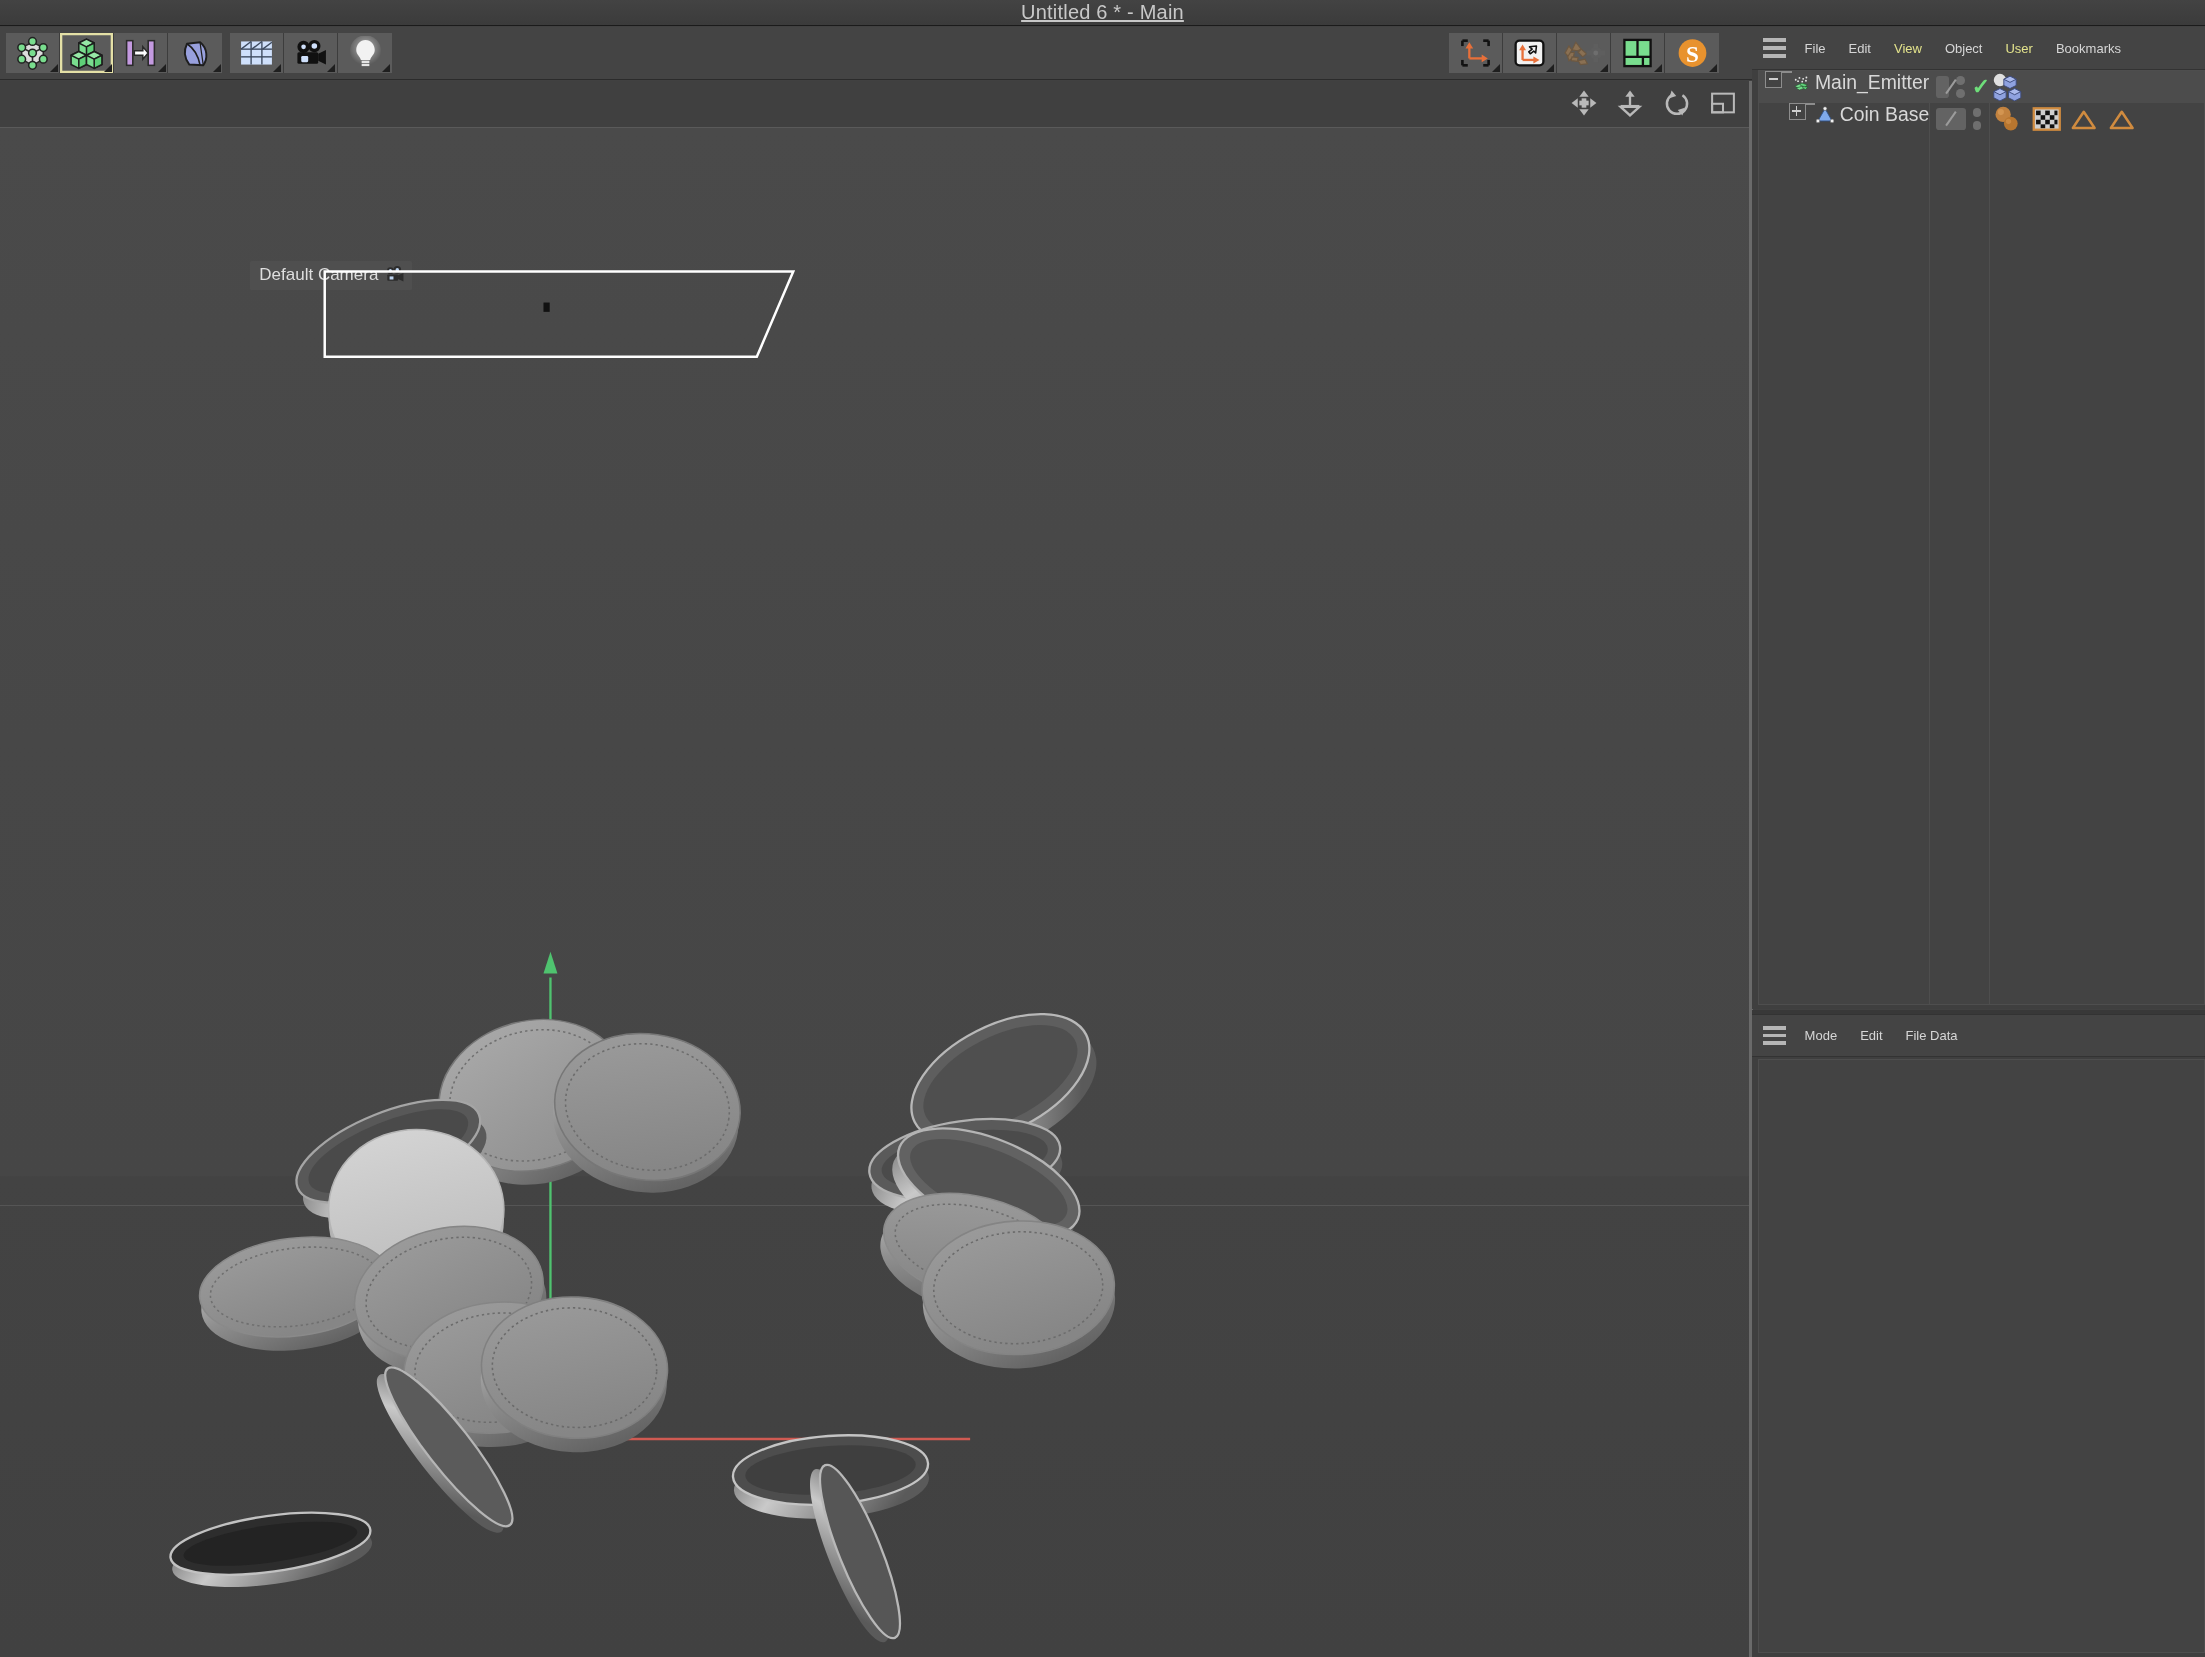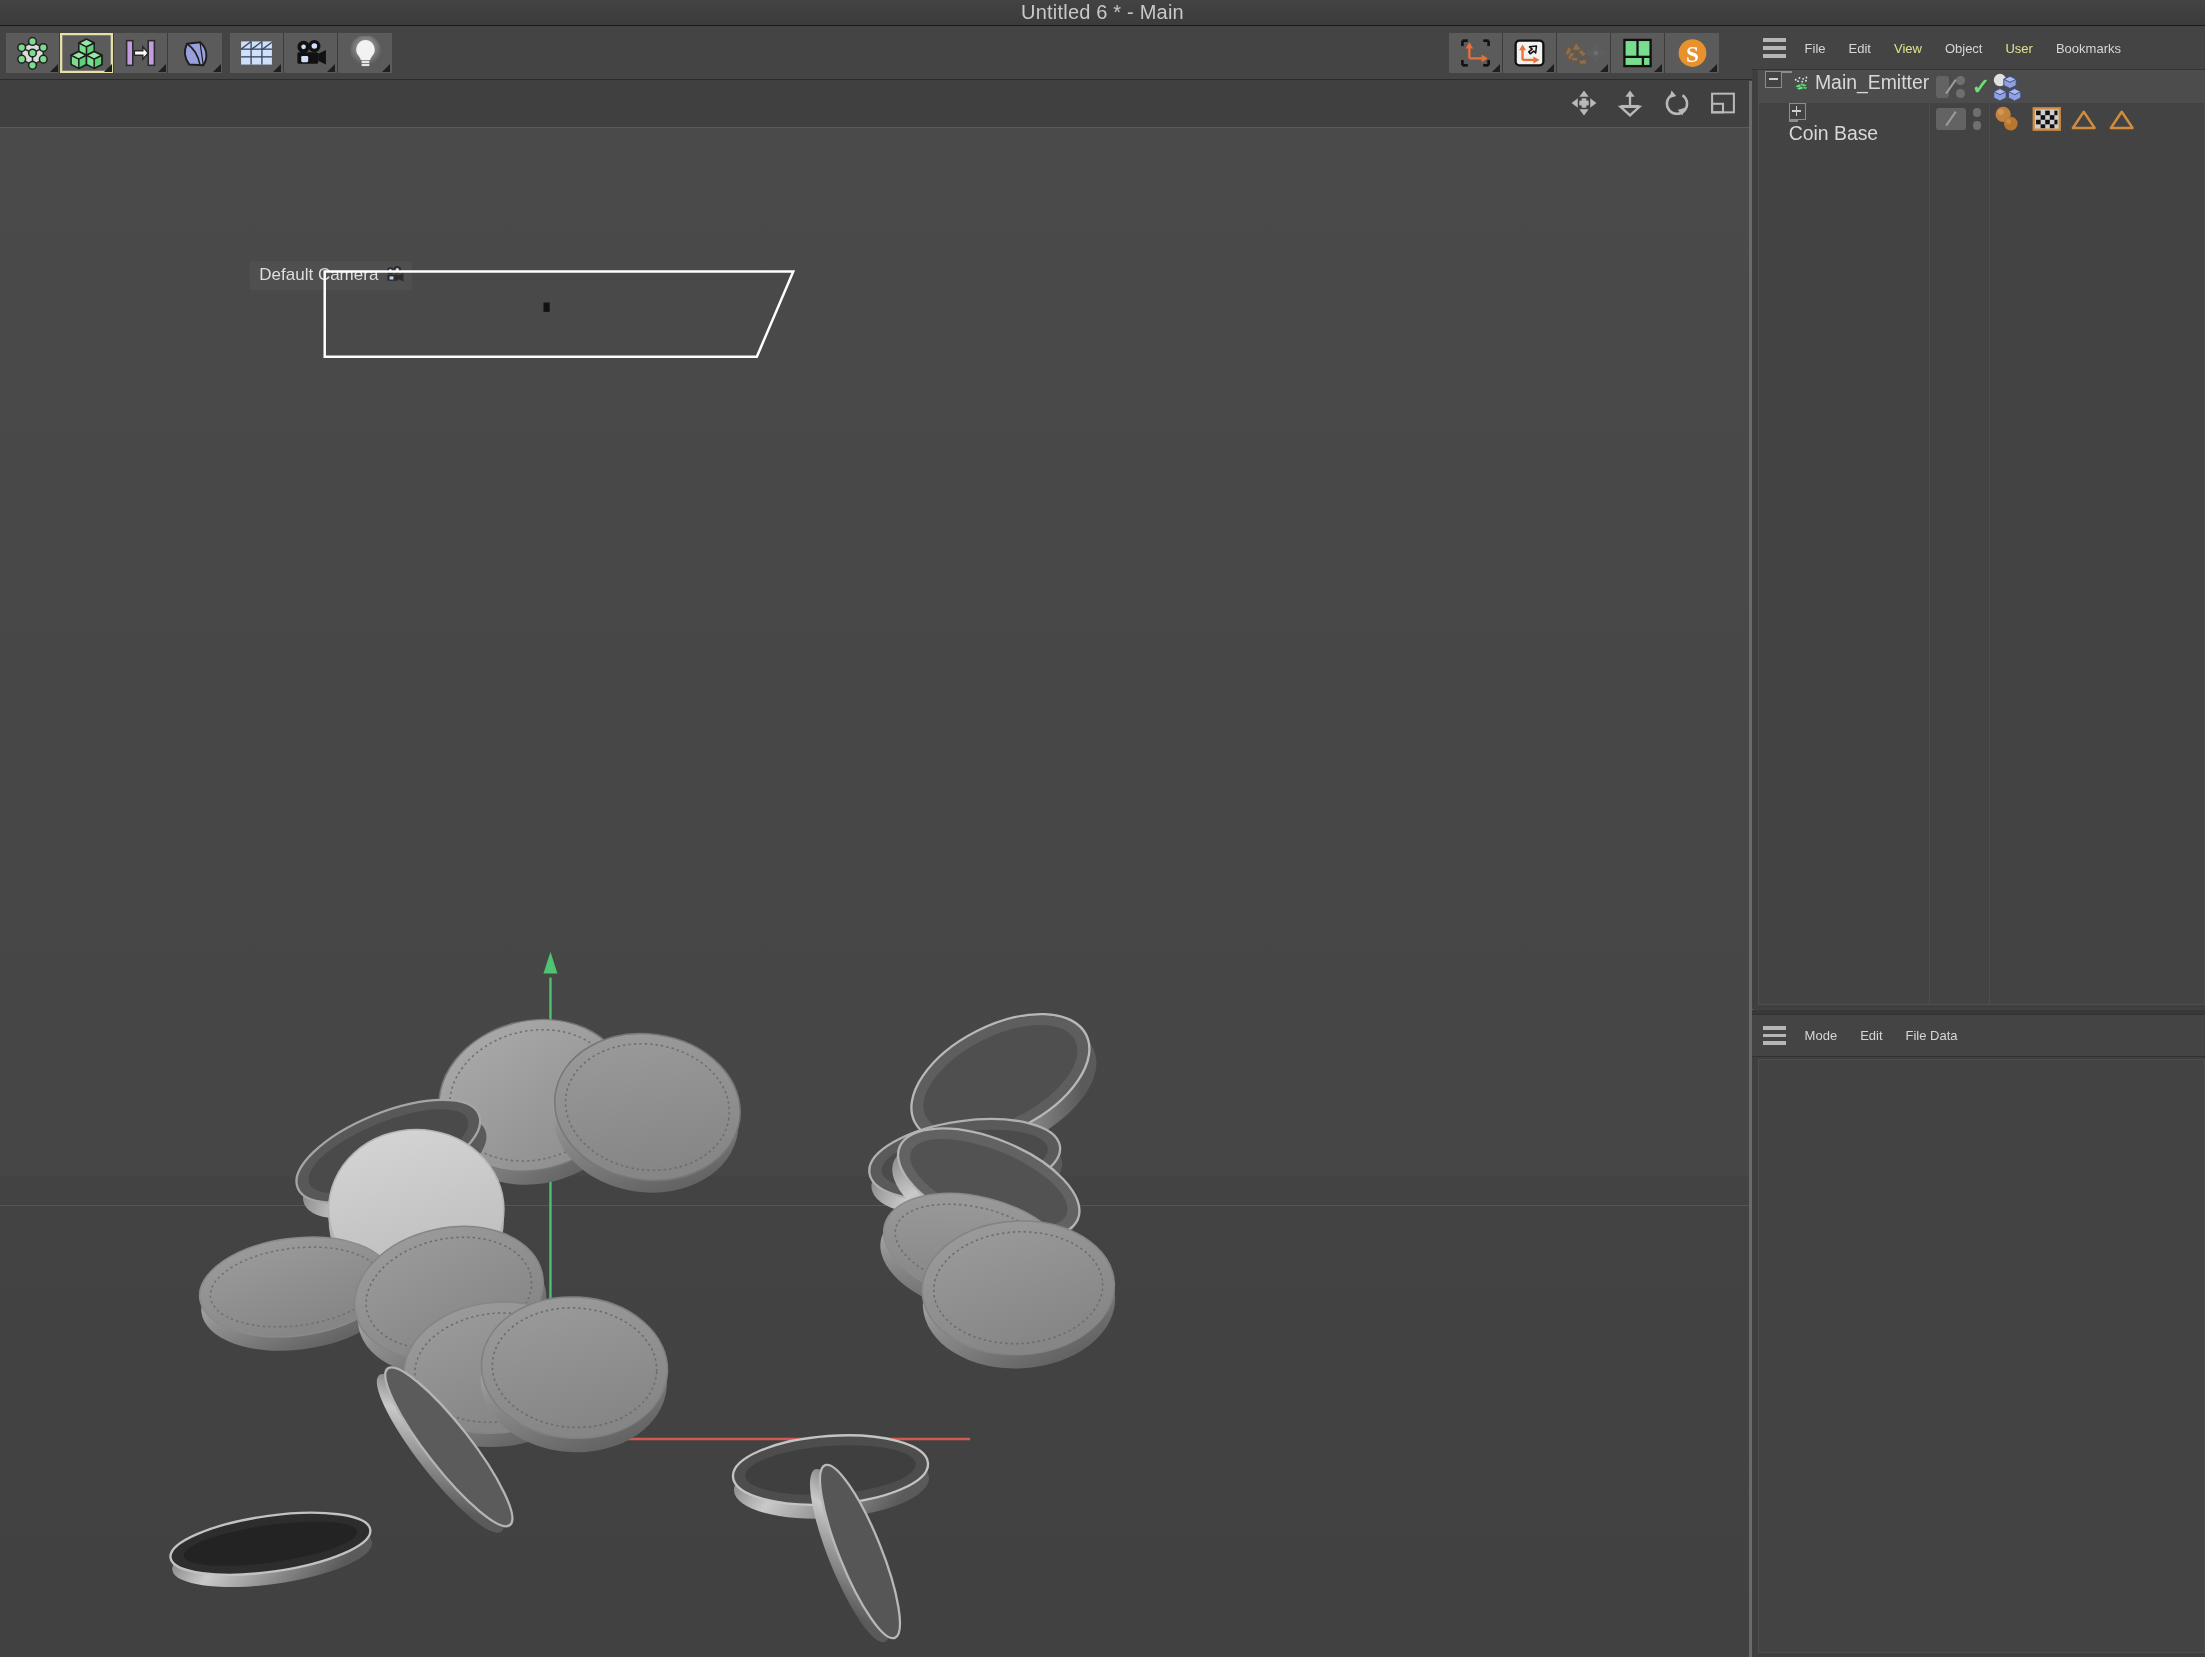--- a/index.html
+++ b/index.html
@@ -11,21 +11,21 @@
   }
   #app{ position:relative; width:2205px; height:1657px; }
 
   
   .titlebar{
     position:absolute; left:0; top:0; width:2205px; height:26px;
     background:linear-gradient(to bottom,#434343 0%, #3b3b3b 100%);
     border-bottom:0.8px solid #1b1b1b;
     display:flex; align-items:center; justify-content:center;
   }
-  .titlebar-text{ color:#c8c8c8; font-size:20px; letter-spacing:0.2px; }
+  .titlebar-text{ color:#c8c8c8; font-size:20px; letter-spacing:0.2px;text-decoration:underline; }
 
   
   .toolbar{
     position:absolute; left:0; top:27px; width:2205px; height:53px;
     background:#444444;
     border-bottom:0.8px solid #2b2b2b;
   }
   .tb-group{ position:absolute; top:6.2px; display:flex; background:#3d3d3d; }
   .tb-btn{
     width:54px; height:40px; background:#5b5b5b;
@@ -610,21 +610,21 @@
             </g>
             <g stroke="#3b4a7a" stroke-width="1.2">
               <polygon points="28,20 36,24 36,32 28,36 20,32 20,24" fill="#8fa2e0"></polygon>
               <polygon points="28,20 36,24 28,28 20,24" fill="#aab9ec"></polygon>
             </g>
           </svg>
         </div>
       </div>
 
       <div class="om-row r1">
-        <div class="om-tree" style="padding-left:29.5px;flex-direction:column;">
+        <div class="om-tree" style="padding-left:29.5px;">
           <div class="om-expand plus"></div>
           <div class="om-connector"></div>
           <svg width="26" height="23" viewBox="0 0 34 30" style="margin-right:4.7px">
             <polygon points="17,5 29,26 5,26" fill="#7fa9ea" stroke="#2f4f85" stroke-width="1.5"></polygon>
             <circle cx="17" cy="5" r="3.2" fill="#f0f0f0" stroke="#555" stroke-width="1"></circle>
             <circle cx="29" cy="26" r="3.2" fill="#f0f0f0" stroke="#555" stroke-width="1"></circle>
             <circle cx="5" cy="26" r="3.2" fill="#f0f0f0" stroke="#555" stroke-width="1"></circle>
           </svg>
           <span class="om-name">Coin Base</span>
         </div>

